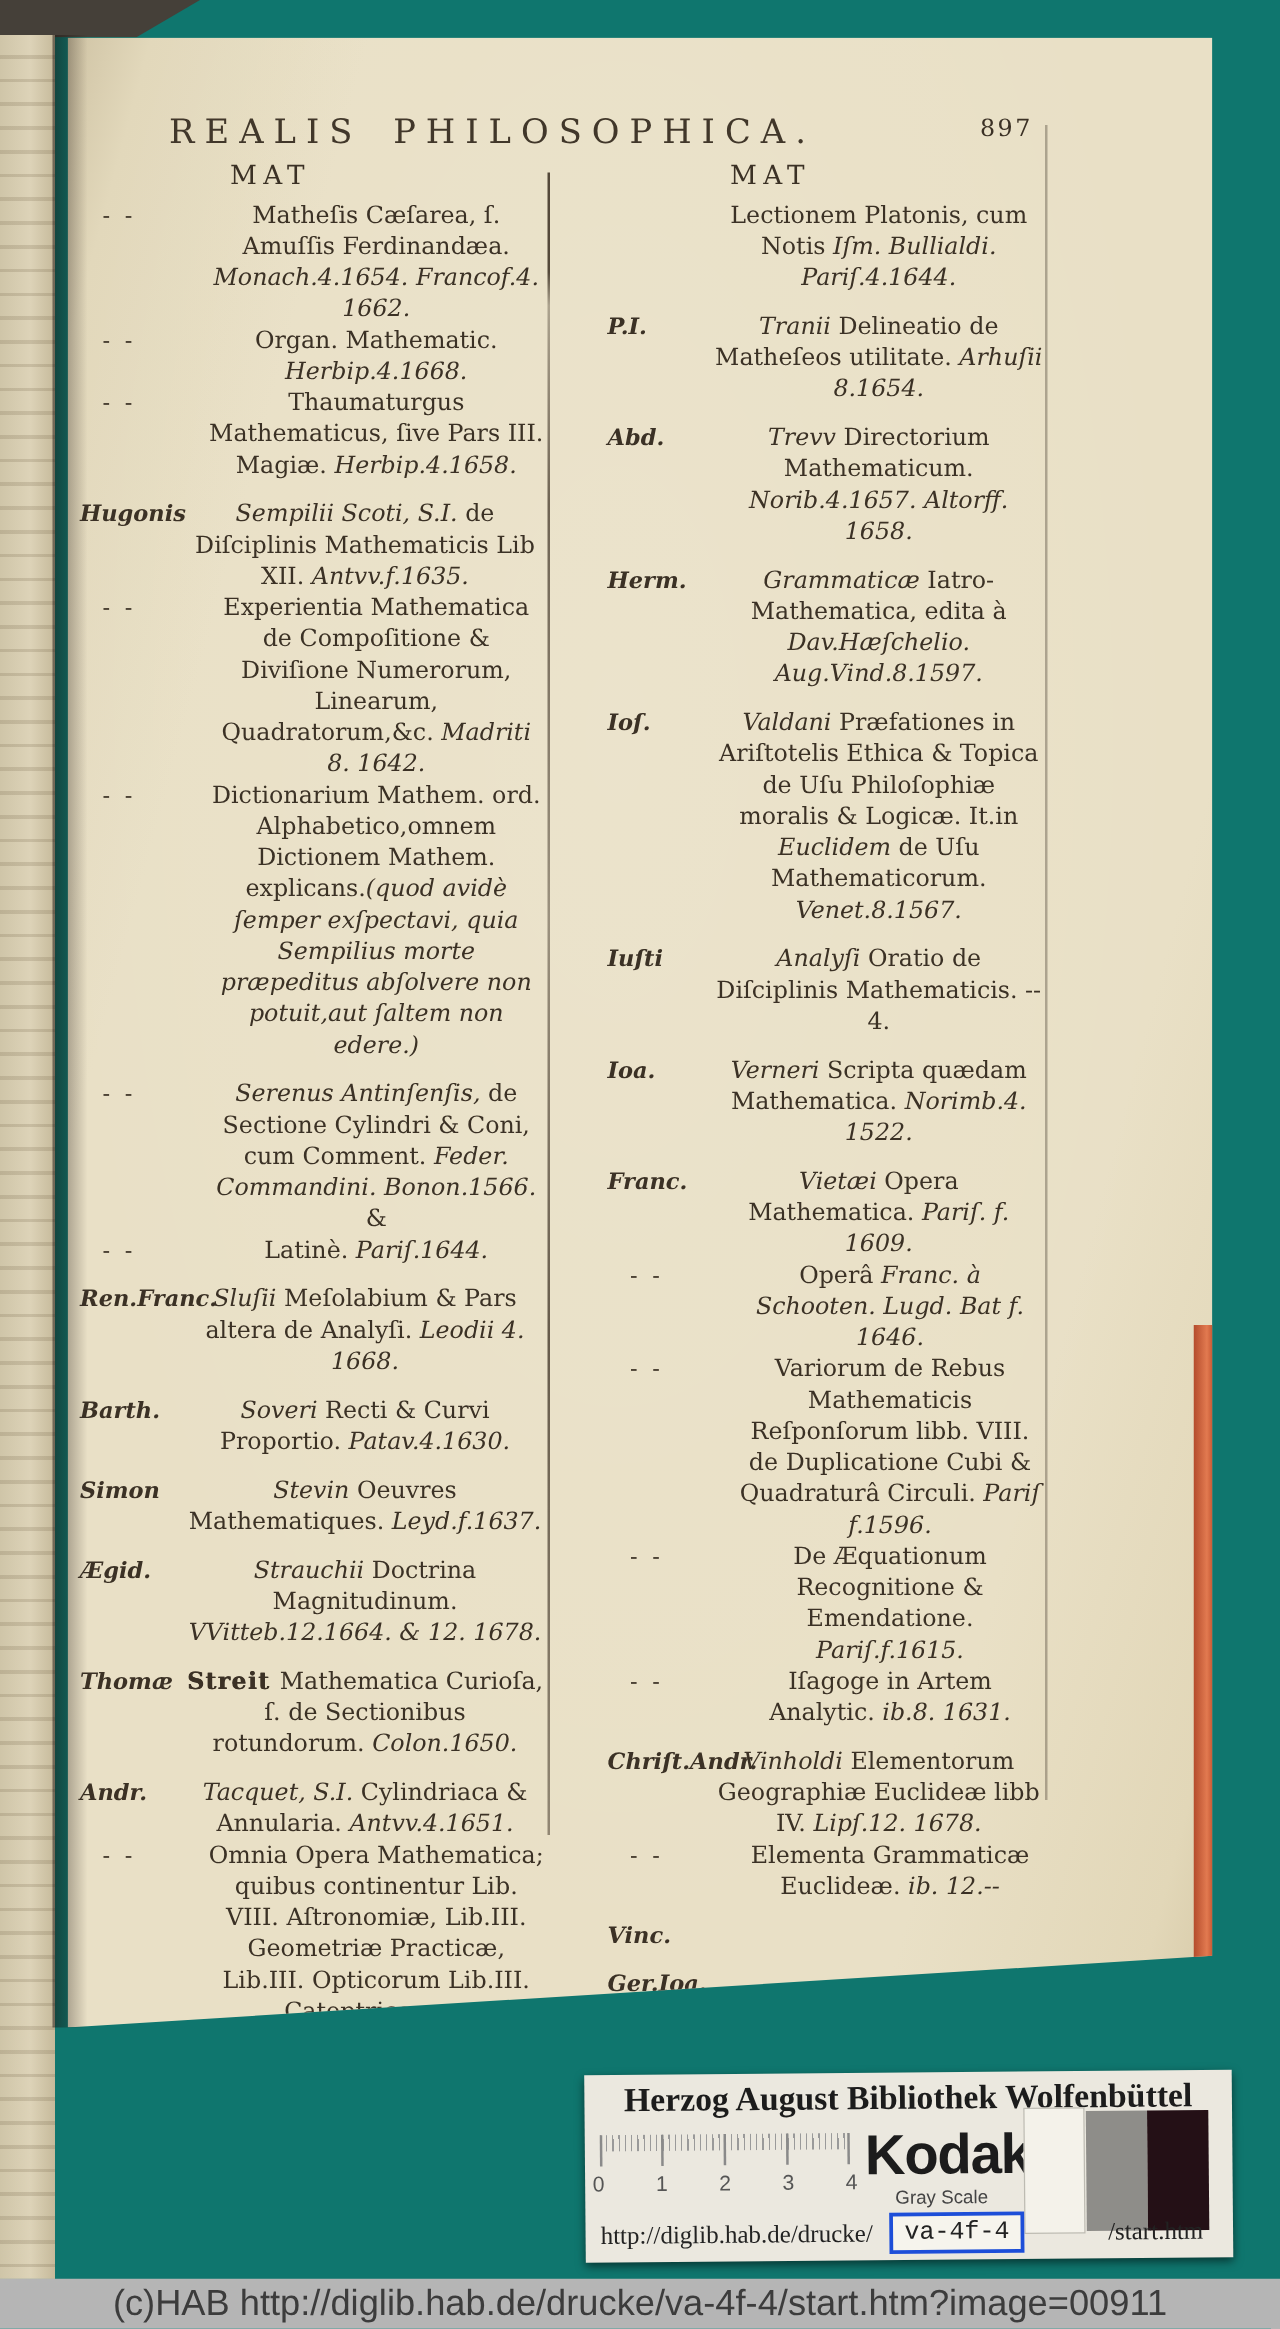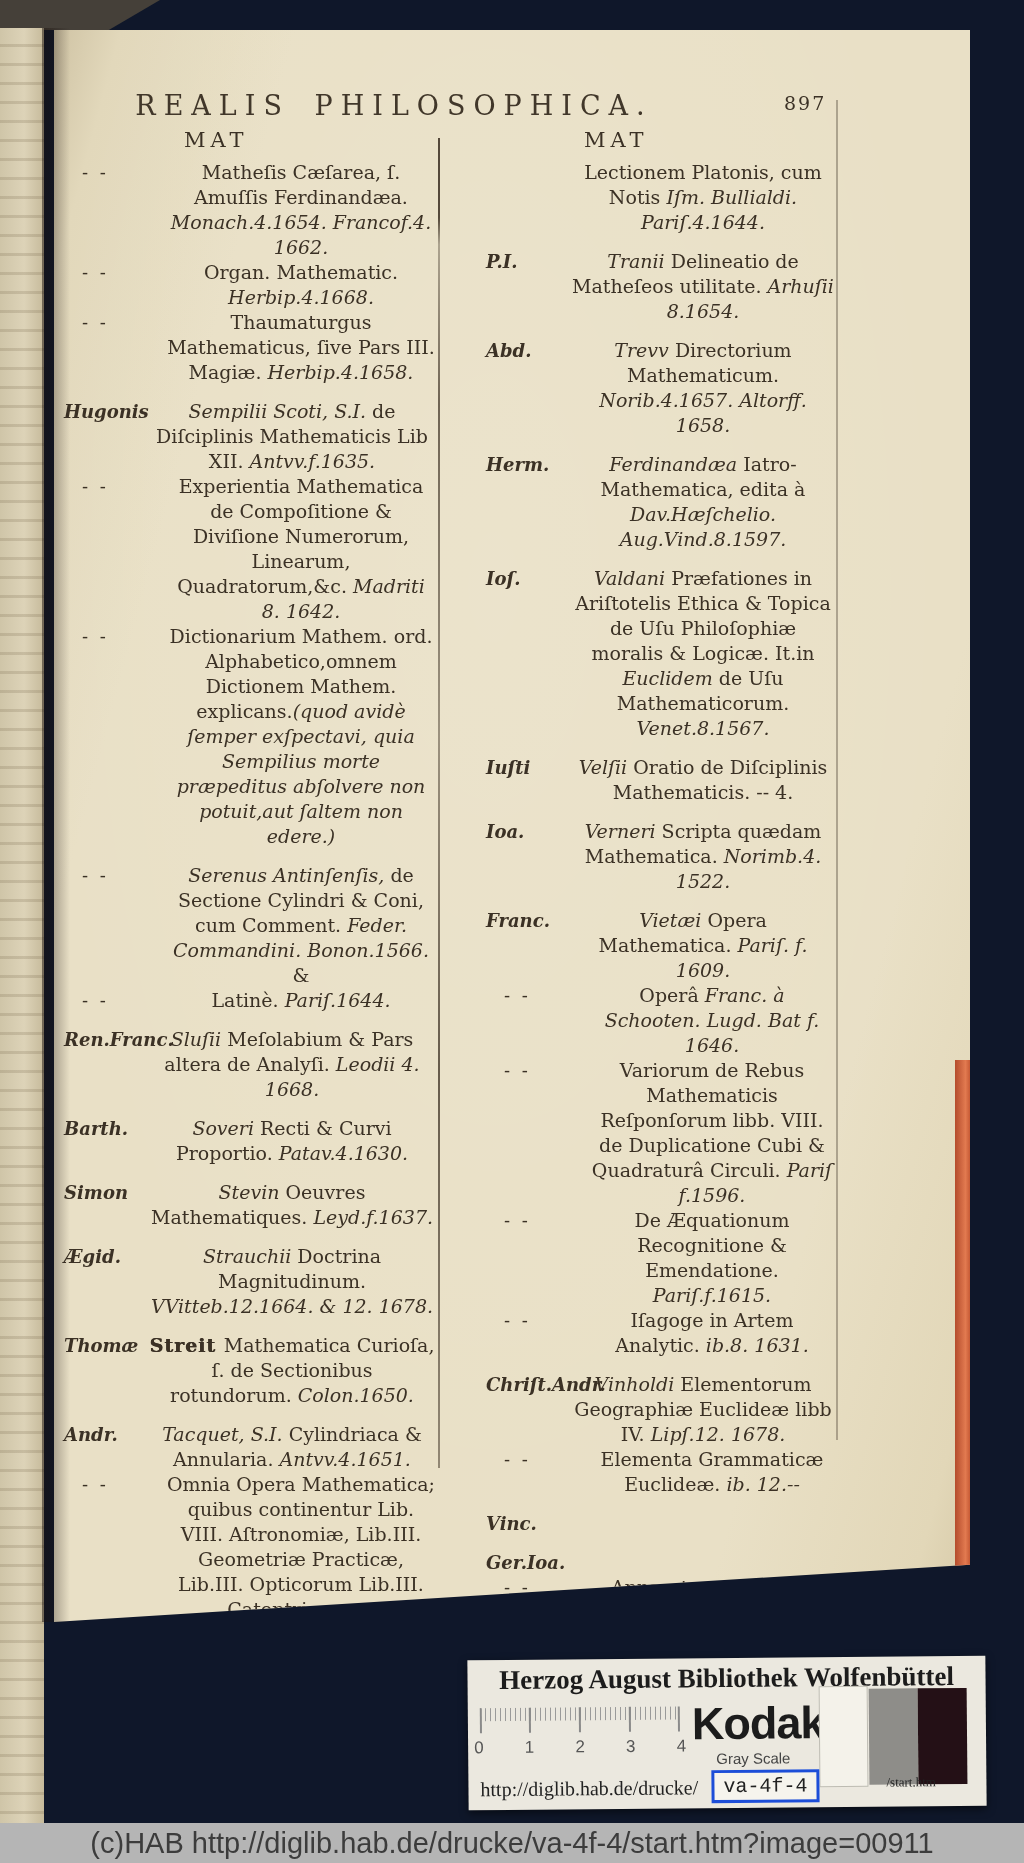--- a/index.html
+++ b/index.html
@@ -1,16 +1,16 @@
 <!DOCTYPE html>
 <html><head>
 <meta charset="utf-8">
 <style>
   html,body{margin:0;padding:0;}
-  #stage{position:relative;width:1024px;height:1863px;background:#0f172a;overflow:hidden;
+  #stage{position:relative;width:1024px;height:1863px;background:#0f766e;overflow:hidden;
          font-family:"DejaVu Serif",serif;}
   
   #cover-corner{position:absolute;left:0;top:0;width:160px;height:30px;background:#454039;
     clip-path:polygon(0 0,100% 0,68% 100%,0 100%);}
   
   #left-strip{position:absolute;left:0;top:28px;width:44px;height:1795px;
     background-image:
       repeating-linear-gradient(180deg, rgba(110,94,66,0) 0 16px, rgba(110,94,66,.20) 16px 19px),
       linear-gradient(90deg,#cfc5a8 0%,#ddd3b8 55%,#c6ba9b 100%);
     background-color:#d5cbb0;}
@@ -64,21 +64,21 @@
     font-size:17px;color:#555;}
   .kodak-word{position:absolute;left:224px;top:40px;font-size:45px;font-weight:bold;letter-spacing:-1px;}
   .grayscale-label{position:absolute;left:248px;top:92px;font-size:15px;color:#444;}
   .patch{position:absolute;top:32px;width:49px;height:96px;}
   #patch-white{left:351px;top:29px;height:101px;background:#f4f2ea;border:1px solid #bdbbb2;box-sizing:border-box;}
   #patch-gray{left:401px;background:#8e8d89;}
   #patch-dark{left:450px;background:#241016;}
   .lbl-url-left{position:absolute;left:12px;top:118px;font-family:"Liberation Serif",serif;font-size:20px;color:#222;}
   .lbl-shelf{position:absolute;left:243px;top:112px;padding:2px 9px;background:#f6f4ed;
     border:3px solid #1d4ed8;font-family:Liberation Mono, monospace;font-size:20px;color:#222;}
-  .lbl-url-right{position:absolute;left:418px;top:118px;font-family:"Liberation Serif",serif;font-size:13px;color:#222;}
+  .lbl-url-right{position:absolute;left:418px;top:118px;font-family:"Liberation Serif",serif;font-size:20px;color:#222;}
   
   #caption-bar{position:absolute;left:0;bottom:0;width:100%;height:40px;background:#b5b5b5;
     display:flex;align-items:center;justify-content:center;}
   #caption-bar span{font-family:"Liberation Sans",sans-serif;font-size:29px;color:#3c3c3c;}
 </style>
 </head>
 <body>
 
 <div id="stage">
 
@@ -170,29 +170,29 @@
         <div class="entry gap">
           <div class="lbl">P.I.</div>
           <div class="txt"><span class="it">Tranii </span><span class="">Delineatio de Matheſeos utilitate. </span><span class="it">Arhuſii 8.1654.</span></div>
         </div>
         <div class="entry gap">
           <div class="lbl">Abd.</div>
           <div class="txt"><span class="it">Trevv </span><span class="">Directorium Mathematicum. </span><span class="it">Norib.4.1657. Altorff. 1658.</span></div>
         </div>
         <div class="entry gap">
           <div class="lbl">Herm.</div>
-          <div class="txt"><span class="it">Ferdinandæa </span><span class="">Iatro-Mathematica, edita à </span><span class="it">Dav.Hæſchelio. Aug.Vind.8.1597.</span></div>
+          <div class="txt"><span class="it">Grammaticæ </span><span class="">Iatro-Mathematica, edita à </span><span class="it">Dav.Hæſchelio. Aug.Vind.8.1597.</span></div>
         </div>
         <div class="entry gap">
           <div class="lbl">Ioſ.</div>
           <div class="txt"><span class="it">Valdani </span><span class="">Præfationes in Ariſtotelis Ethica &amp; Topica de Uſu Philoſophiæ moralis &amp; Logicæ. It.in </span><span class="it">Euclidem </span><span class="">de Uſu Mathematicorum. </span><span class="it">Venet.8.1567.</span></div>
         </div>
         <div class="entry gap">
           <div class="lbl">Iuſti</div>
-          <div class="txt"><span class="it">Velſii </span><span class="">Oratio de Diſciplinis Mathematicis. -- 4.</span></div>
+          <div class="txt"><span class="it">Analyſi </span><span class="">Oratio de Diſciplinis Mathematicis. -- 4.</span></div>
         </div>
         <div class="entry gap">
           <div class="lbl">Ioa.</div>
           <div class="txt"><span class="it">Verneri </span><span class="">Scripta quædam Mathematica. </span><span class="it">Norimb.4. 1522.</span></div>
         </div>
         <div class="entry gap">
           <div class="lbl">Franc.</div>
           <div class="txt"><span class="it">Vietæi </span><span class="">Opera Mathematica. </span><span class="it">Pariſ. f. 1609.</span></div>
         </div>
         <div class="entry">

